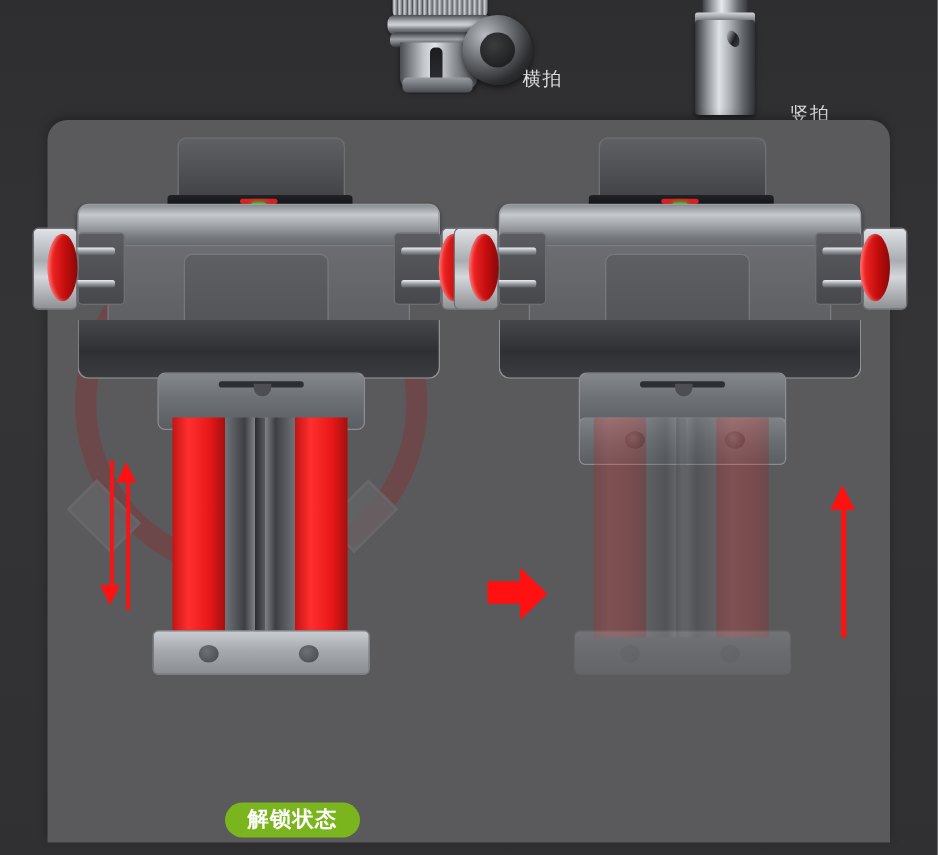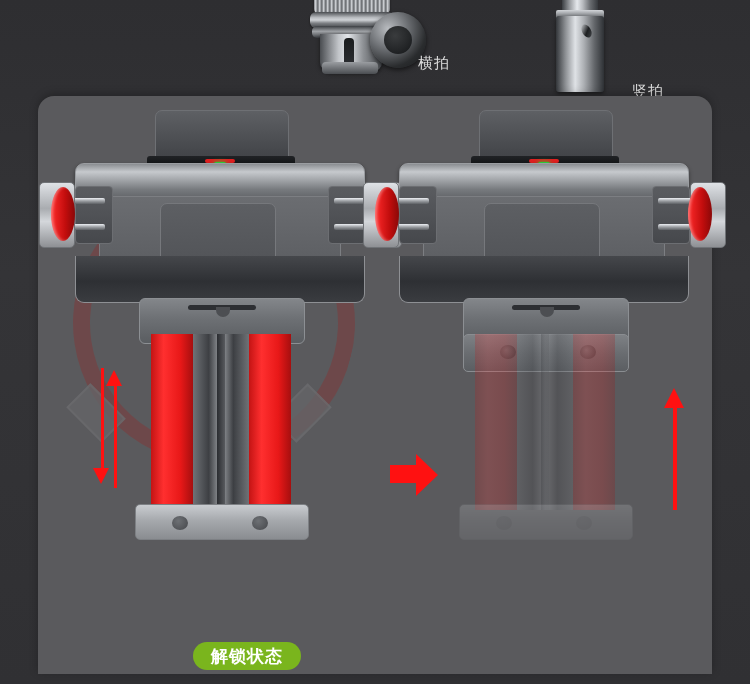--- a/index.html
+++ b/index.html
@@ -86,21 +86,21 @@
   
   .panel{
     position:absolute;left:38px;top:96px;width:674px;height:578px;
     border-radius:16px 16px 0 0;
     background:#5a5a5d;
     box-shadow:0 -2px 8px rgba(0,0,0,.25);
   }
 
   
   .col{position:absolute;top:0;width:337px;height:578px;}
-  .col-left{left:13px;padding-left:36px;}
+  .col-left{left:0;padding-left:36px;}
   .col-right{left:337px;}
 
   
   .ghost{
     position:absolute;left:22px;top:86px;width:248px;height:248px;
     opacity:.55;pointer-events:none;
   }
   .arc{
     position:absolute;left:0;top:0;width:248px;height:248px;border-radius:50%;
     border:17px solid transparent;

